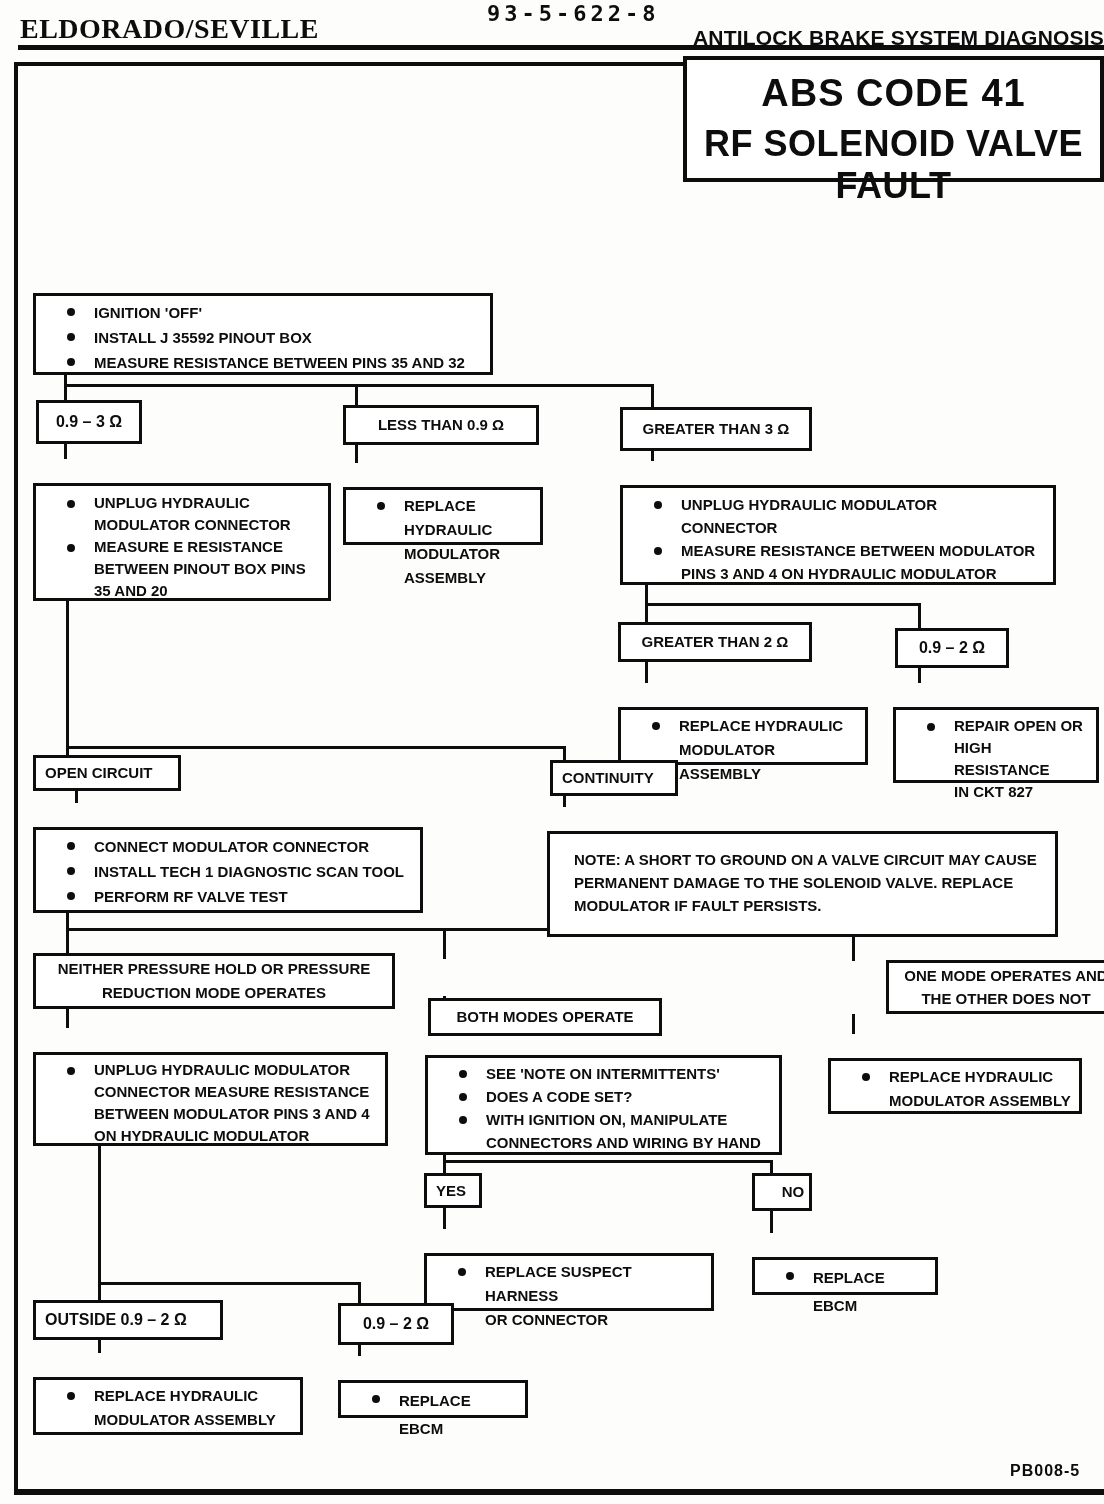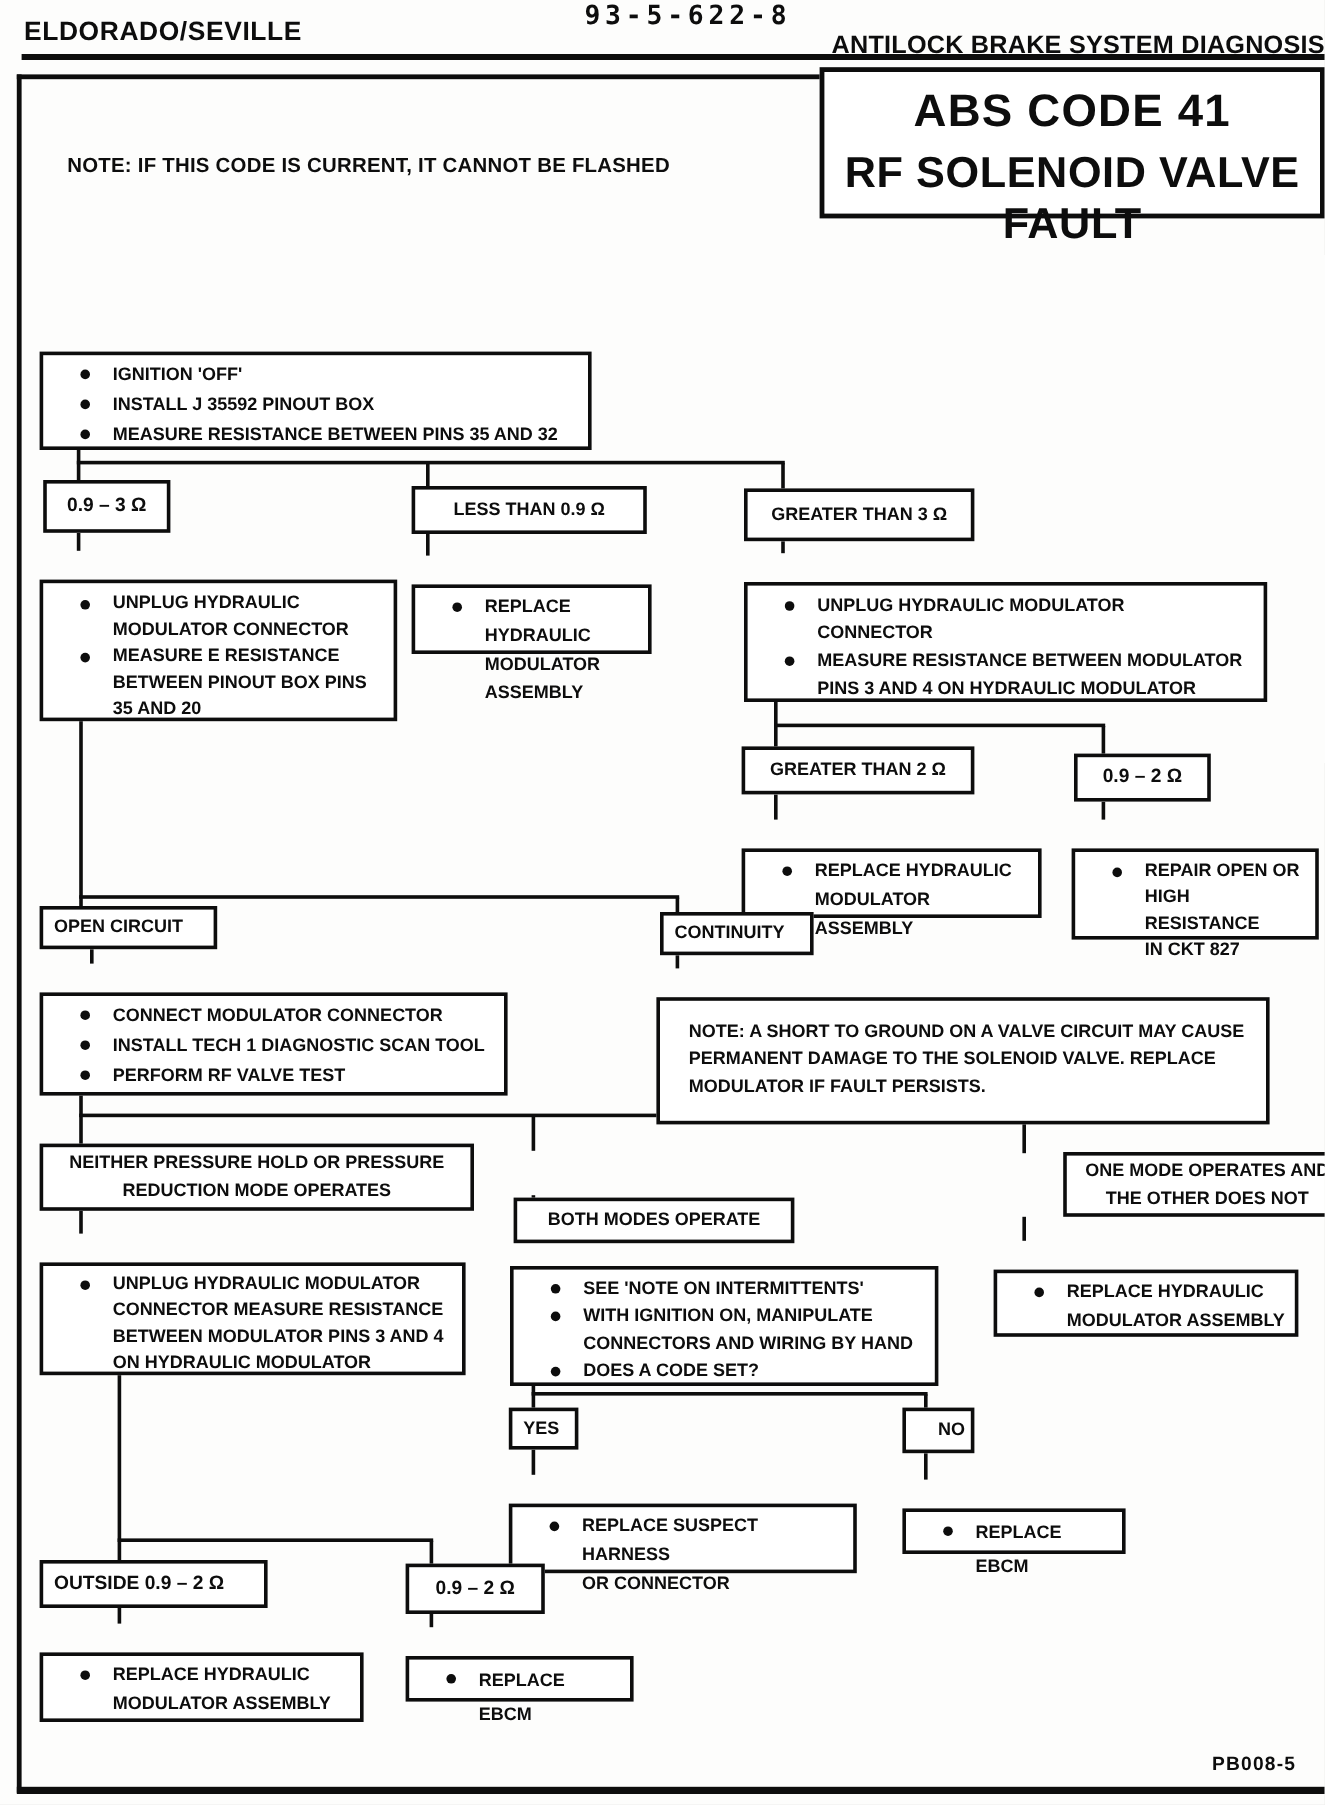--- a/index.html
+++ b/index.html
@@ -1,20 +1,20 @@
 <!DOCTYPE html>
 <html><head>
 <meta charset="utf-8">
 <style>
   html,body{margin:0;padding:0;background:#e8e8e6;}
   #page{position:relative;width:1104px;height:1504px;background:#fdfdfc;overflow:hidden;
         font-family:"Liberation Sans",sans-serif;color:#0d0d0d;}
   .hdr-code{position:absolute;left:487px;top:1px;font-family:"DejaVu Sans Mono",monospace;
         font-size:22px;font-weight:bold;letter-spacing:4px;}
-  .hdr-left{position:absolute;left:20px;top:13px;font-size:22px;font-weight:bold;letter-spacing:.5px;}
+  .hdr-left{position:absolute;left:20px;top:13px;font-size:28px;font-weight:bold;letter-spacing:.5px;font-family:Liberation Serif, serif;}
   .hdr-right{position:absolute;right:0px;top:26px;font-size:21px;font-weight:bold;letter-spacing:.2px;white-space:nowrap;}
   .rule{position:absolute;background:#0d0d0d;}
   .note{position:absolute;left:56px;top:128px;font-size:17px;font-weight:bold;letter-spacing:.2px;}
   .titlebox{position:absolute;left:683px;top:56px;width:421px;height:126px;border:4px solid #0d0d0d;
         background:#fff;box-sizing:border-box;text-align:center;}
   .titlebox .t1{font-size:38px;font-weight:bold;margin-top:12px;letter-spacing:1px;}
   .titlebox .t2{font-size:36px;font-weight:bold;margin-top:8px;letter-spacing:.5px;}
   .fbox{position:absolute;border:3px solid #0d0d0d;background:#fff;box-sizing:border-box;
         font-weight:bold;font-size:15px;line-height:24px;padding:4px 8px 0 14px;margin-top:25px;}
   .fbox .bi{position:relative;padding-left:44px;white-space:pre-line;}
@@ -41,21 +41,20 @@
 
   <div class="rule" style="left:14px;top:62px;width:672px;height:4px;"></div>
   <div class="rule" style="left:14px;top:62px;width:4px;height:1432px;"></div>
   <div class="rule" style="left:14px;top:1489px;width:1090px;height:6px;"></div>
 
   <div class="titlebox">
     <div class="t1">ABS CODE 41</div>
     <div class="t2">RF SOLENOID VALVE FAULT</div>
   </div>
 
-  <div class="note">NOTE:  IF THIS CODE IS CURRENT, IT CANNOT BE FLASHED</div>
 
   <div class="ln" style="left:64px;top:350px;width:3px;height:52px;"></div>
   <div class="ln" style="left:64px;top:384px;width:590px;height:3px;"></div>
   <div class="ln" style="left:355px;top:386px;width:3px;height:20px;"></div>
   <div class="ln" style="left:651px;top:386px;width:3px;height:22px;"></div>
   <div class="ln" style="left:64px;top:444px;width:3px;height:15px;"></div>
   <div class="ln" style="left:355px;top:445px;width:3px;height:18px;"></div>
   <div class="ln" style="left:651px;top:451px;width:3px;height:10px;"></div>
 
   <div class="ln" style="left:645px;top:560px;width:3px;height:64px;"></div>
@@ -157,23 +156,23 @@
 
   <div class="fbox lh22" style="left:33px;top:1027px;width:355px;height:94px;">
     <div class="bi">UNPLUG HYDRAULIC MODULATOR
 CONNECTOR MEASURE RESISTANCE
 BETWEEN MODULATOR PINS 3 AND 4
 ON HYDRAULIC MODULATOR</div>
   </div>
 
   <div class="fbox lh23" style="left:425px;top:1030px;width:357px;height:100px;">
     <div class="bi">SEE 'NOTE ON INTERMITTENTS'</div>
+    <div class="bi">DOES A CODE SET?</div>
     <div class="bi">WITH IGNITION ON, MANIPULATE
 CONNECTORS AND WIRING BY HAND</div>
-    <div class="bi">DOES A CODE SET?</div>
   </div>
 
   <div class="fbox" style="left:828px;top:1033px;width:254px;height:56px;">
     <div class="bi">REPLACE HYDRAULIC
 MODULATOR ASSEMBLY</div>
   </div>
 
   <div class="lbl lbl-left" style="left:424px;top:1173px;width:58px;height:35px;">YES</div>
   <div class="lbl" style="left:752px;top:1173px;width:60px;height:38px;padding-left:28px;">NO</div>
 

